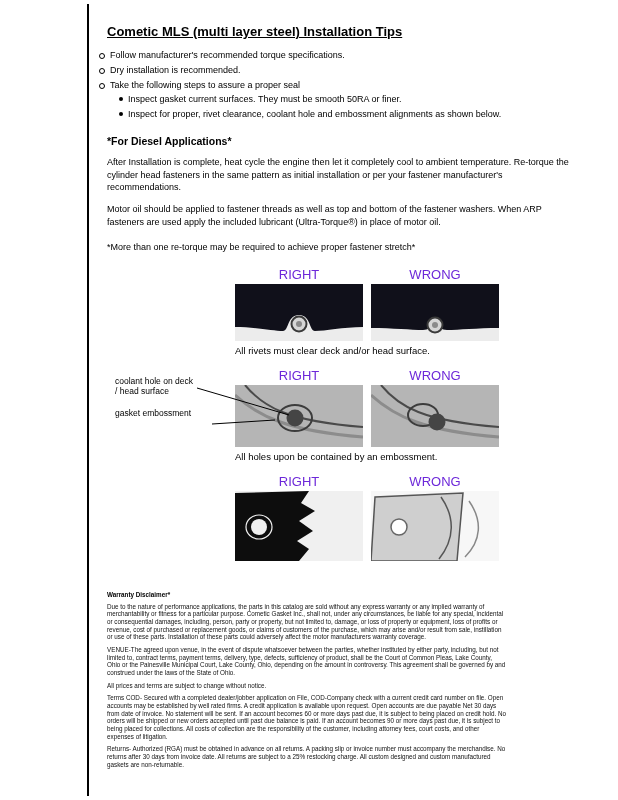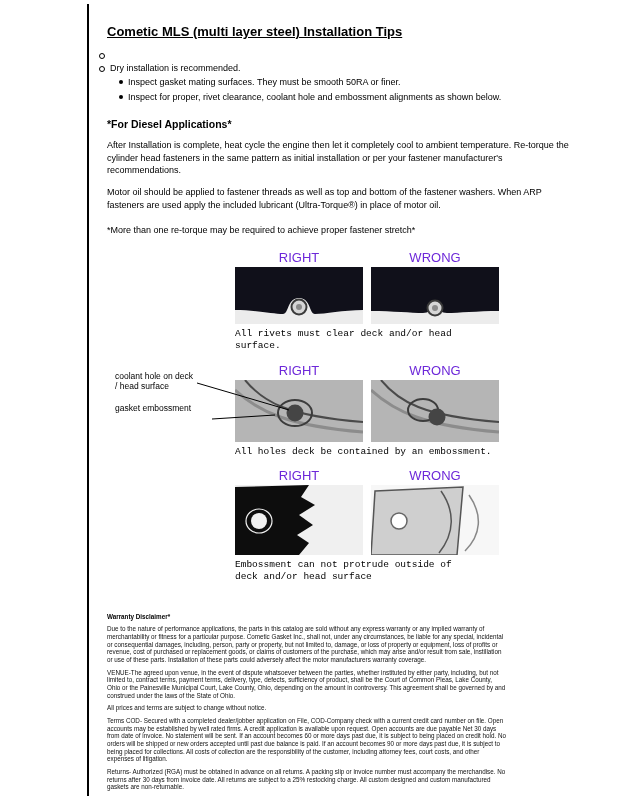--- a/index.html
+++ b/index.html
@@ -23,21 +23,21 @@
   .diesel-heading { font-weight:bold; font-size:10.5px; }
   .diesel p { font-size:9px; line-height:1.4; margin:9px 0 0 0; }
   .diesel p.note { margin-top:13px; }
 
   .diagrams { position:relative; margin:13px 0 0 138px; width:264px; }
   .diag-row { margin-bottom:11px; position:relative; }
   .rw-labels { display:flex; gap:8px; }
   .rw { width:128px; text-align:center; font-size:13px; color:#6d28d9; }
   .imgs { display:flex; gap:8px; margin-top:2px; }
   .imgs svg { display:block; }
-  .caption { font-size:9.5px; margin-top:4px; line-height:1.25;font-family:Liberation Mono, monospace; }
+  .caption { font-size:9.5px; margin-top:4px; line-height:1.25; }
   .row3-caption { width:232px; }
 
   .ann { position:absolute; left:-120px; font-size:8.5px; line-height:1.18; color:#000; }
   .ann1 { top:8px; width:82px; }
   .ann2 { top:40px; width:96px; }
   .leaders { position:absolute; left:-122px; top:0; pointer-events:none; }
 
   .disclaimer { margin:30px 0 0 10px; width:400px; }
   .disc-heading { font-weight:bold; font-size:6.3px; margin:0 0 5px 0; }
   .disclaimer p { font-size:6.3px; line-height:1.22; margin:0 0 5px 0; color:#111; }
@@ -47,28 +47,33 @@
 
 <div class="page">
   <div class="left-rule"></div>
   <div class="content">
 
     <h1 class="title">Cometic MLS (multi layer steel) Installation Tips</h1>
 
     <ul class="tips">
       <li class="tip">
         <span class="m-circle"></span>
+        <span>Follow manufacturer's recommended torque specifications.</span>
       </li>
       <li class="tip">
         <span class="m-circle"></span>
         <span>Dry installation is recommended.</span>
       </li>
+      <li class="tip">
+        <span class="m-circle"></span>
+        <span>Take the following steps to assure a proper seal</span>
+      </li>
       <li class="tip sub">
         <span class="m-dot"></span>
-        <span>Inspect gasket mating surfaces.  They must be smooth 50RA or finer.</span>
+        <span>Inspect gasket current surfaces.  They must be smooth 50RA or finer.</span>
       </li>
       <li class="tip sub">
         <span class="m-dot"></span>
         <span>Inspect for proper, rivet clearance, coolant hole and embossment alignments as shown below.</span>
       </li>
     </ul>
 
     <div class="diesel">
       <div class="diesel-heading">*For Diesel Applications*</div>
       <p>After Installation is complete, heat cycle the engine then let it completely cool to ambient temperature. Re-torque the cylinder head fasteners in the same pattern as initial installation or per your fastener manufacturer's recommendations.</p>
@@ -114,21 +119,21 @@
             <circle cx="60" cy="33" r="8.5" fill="#454545"></circle>
           </svg>
           <svg width="128" height="62" viewBox="0 0 128 62">
             <rect width="128" height="62" fill="#b5b5b5"></rect>
             <path d="M10,0 C28,22 52,36 128,42" fill="none" stroke="#4a4a4a" stroke-width="2"></path>
             <path d="M0,10 C24,32 54,46 128,52" fill="none" stroke="#8c8c8c" stroke-width="3"></path>
             <ellipse cx="52" cy="30" rx="15" ry="11" fill="none" stroke="#3c3c3c" stroke-width="2"></ellipse>
             <circle cx="66" cy="37" r="8.5" fill="#454545"></circle>
           </svg>
         </div>
-        <div class="caption">All holes deck be contained by an embossment.</div>
+        <div class="caption">All holes upon be contained by an embossment.</div>
 
         <div class="ann ann1">coolant hole on deck / head surface</div>
         <div class="ann ann2">gasket embossment</div>
         <svg class="leaders" width="250" height="90" viewBox="0 0 250 90">
           <line x1="84" y1="20" x2="176" y2="47" stroke="#000" stroke-width="1"></line>
           <line x1="99" y1="56" x2="162" y2="52" stroke="#000" stroke-width="1"></line>
         </svg>
       </div>
 
       <div class="diag-row">
@@ -144,21 +149,20 @@
             <ellipse cx="24" cy="36" rx="13" ry="12" fill="none" stroke="#f0f0f0" stroke-width="1.2"></ellipse>
           </svg>
           <svg width="128" height="70" viewBox="0 0 128 70">
             <rect width="128" height="70" fill="#f7f7f7"></rect>
             <path d="M4,6 L92,2 L86,70 L0,70 Z" fill="#cfcfcf" stroke="#555" stroke-width="1.5"></path>
             <circle cx="28" cy="36" r="8" fill="#ffffff" stroke="#666" stroke-width="1.5"></circle>
             <path d="M70,6 C84,26 84,48 68,68" fill="none" stroke="#555" stroke-width="1.5"></path>
             <path d="M98,10 C112,30 110,50 94,66" fill="none" stroke="#888" stroke-width="1.5"></path>
           </svg>
         </div>
-        <div class="caption row3-caption">Embossment can not protrude outside of deck and/or head surface</div>
       </div>
 
     </div>
 
     <div class="disclaimer">
       <div class="disc-heading">Warranty Disclaimer*</div>
       <p>Due to the nature of performance applications, the parts in this catalog are sold without any express warranty or any implied warranty of merchantability or fitness for a particular purpose.  Cometic Gasket Inc., shall not, under any circumstances, be liable for any special, incidental or consequential damages, including, person, party or property, but not limited to, damage, or loss of property or equipment, loss of profits or revenue, cost of purchased or replacement goods, or claims of customers of the purchase, which may arise and/or result from sale, instillation or use of these parts.  Installation of these parts could adversely affect the motor manufacturers warranty coverage.</p>
       <p>VENUE-The agreed upon venue, in the event of dispute whatsoever between the parties, whether instituted by either party, including, but not limited to, contract terms, payment terms, delivery, type, defects, sufficiency of product, shall be the Court of Common Pleas, Lake County, Ohio or the Painesville Municipal Court, Lake County, Ohio, depending on the amount in controversy.  This agreement shall be governed by and construed under the laws of the State of Ohio.</p>
       <p>All prices and terms are subject to change without notice.</p>
       <p>Terms COD- Secured with a completed dealer/jobber application on File, COD-Company check with a current credit card number on file.  Open accounts may be established by well rated firms.  A credit application is available upon request.  Open accounts are due payable Net 30 days from date of invoice.  No statement will be sent.  If an account becomes 60 or more days past due, it is subject to being placed on credit hold.  No orders will be shipped or new orders accepted until past due balance is paid.  If an account becomes 90 or more days past due, it is subject to being placed for collections.  All costs of collection are the responsibility of the customer, including attorney fees, court costs, and other expenses of litigation.</p>

